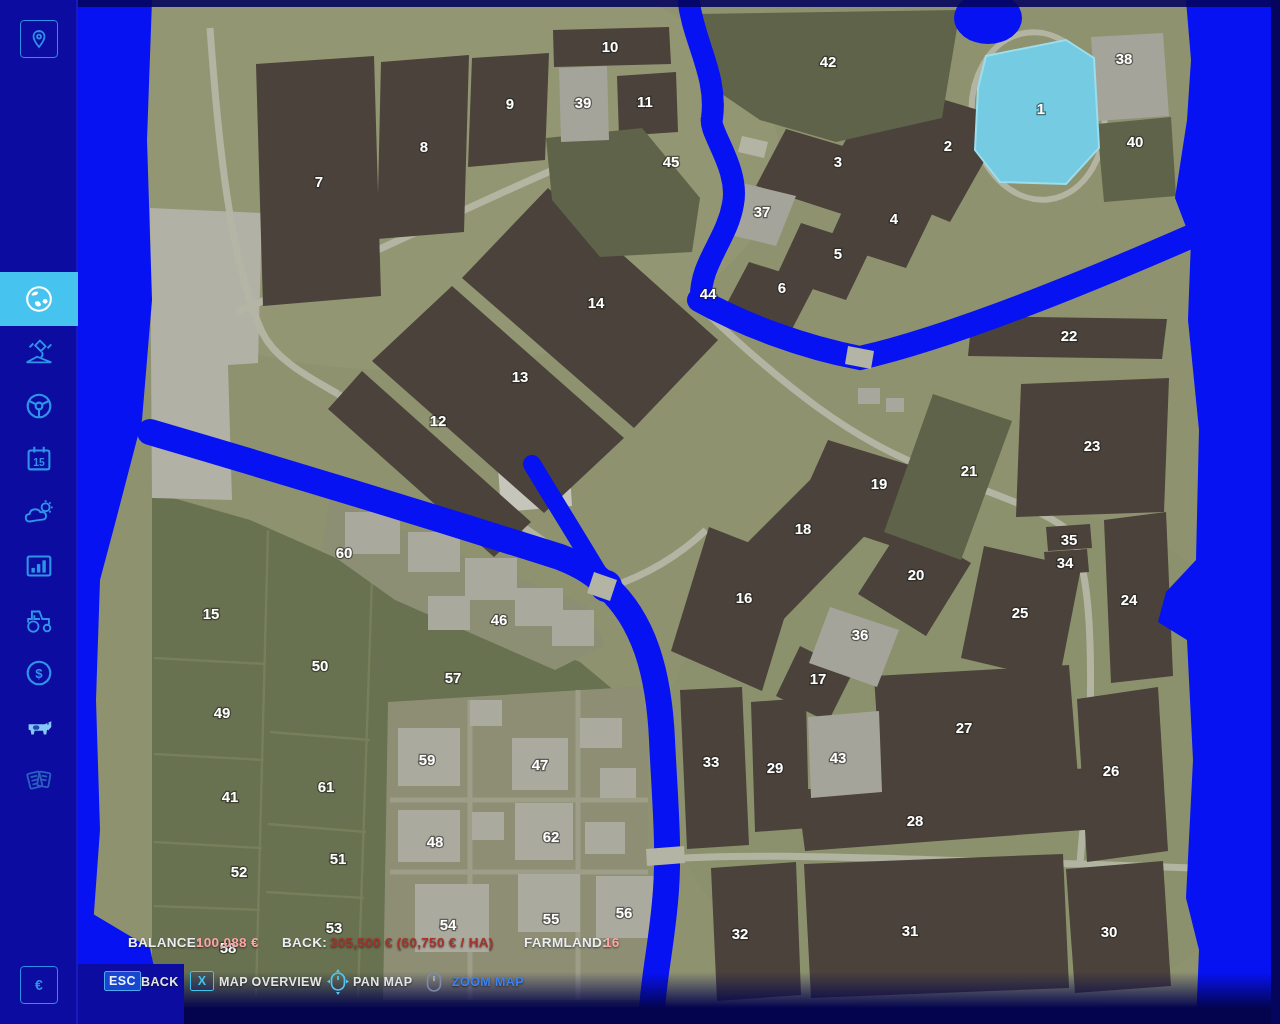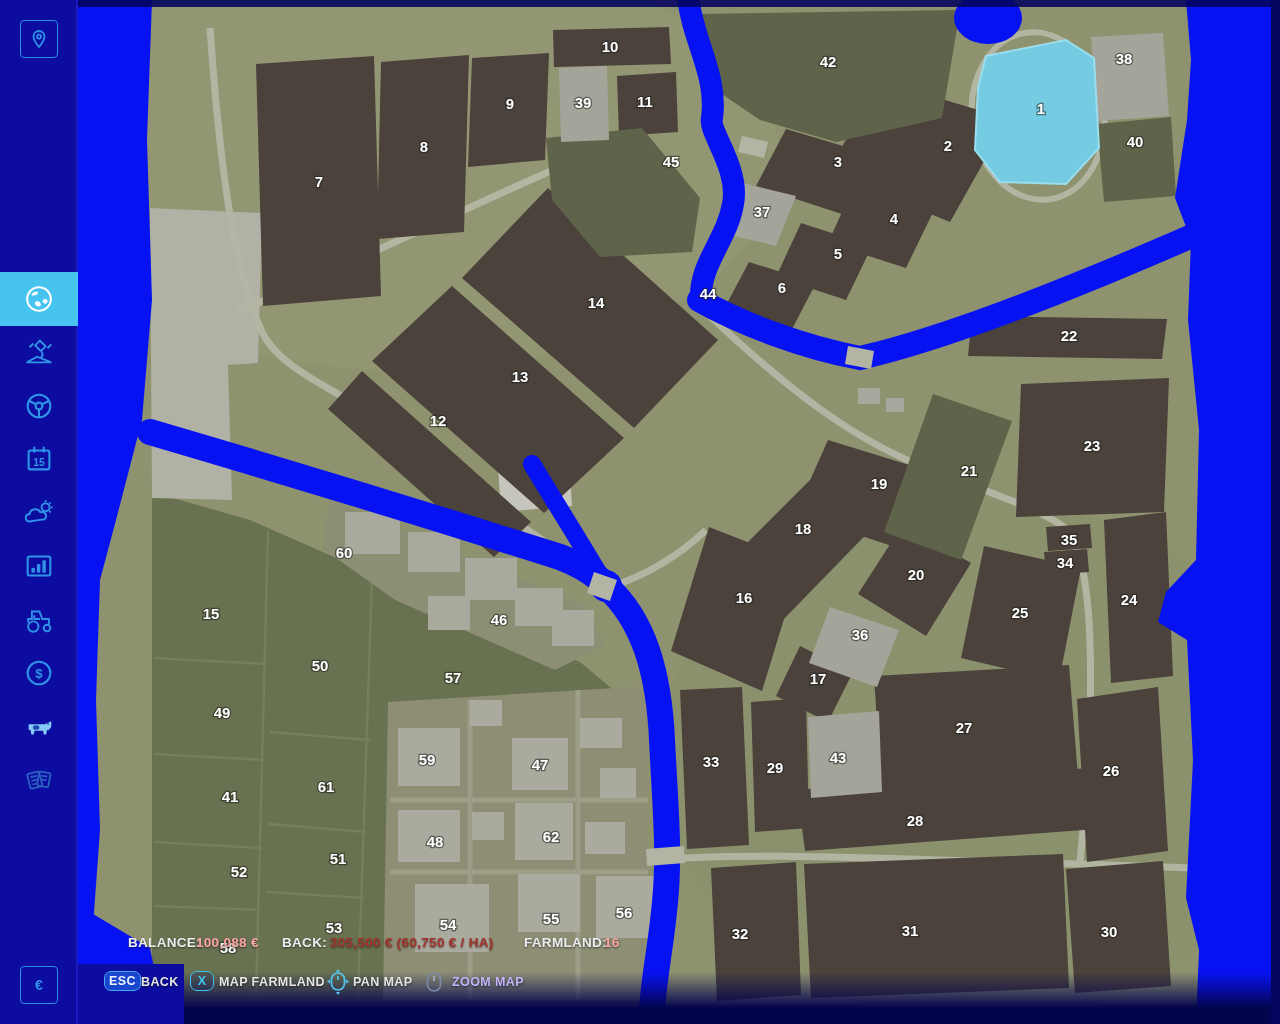--- a/index.html
+++ b/index.html
@@ -30,26 +30,26 @@
   .lab{color:#ecedf0;}
   .cyan{color:#fca5a5;}
   .red{color:#a5332a;}
   
   .corner-panel{position:absolute;left:78px;top:964px;width:106px;height:60px;
                 background:#0c0ca0;z-index:3;}
   .controls{position:absolute;left:0;top:971px;width:1280px;height:30px;z-index:5;
             font:bold 12.5px "Liberation Sans",sans-serif;letter-spacing:.4px;}
   .controls>*{position:absolute;top:0;white-space:nowrap;}
   .kbd{display:inline-flex;align-items:center;justify-content:center;
-       height:20px;min-width:24px;padding:4px 4px;border-radius:7px;
+       height:20px;min-width:24px;padding:4px 4px;border-radius:2px;
        box-sizing:border-box;}
   .kbd.esc{border:1.6px solid #4aa9f0;background:rgba(28,80,215,.85);color:#e8f2ff;}
   .kbd.x{border:1.6px solid #3fc3f0;background:rgba(10,20,90,.25);color:#3fc3f0;}
   .ctl-label{color:#e5e5e5;line-height:22px;text-shadow:0 1px 2px rgba(15,15,15,.7);}
-  .ctl-label.dim{color:#c4b5fd;}
+  .ctl-label.dim{color:#3b82f6;}
   .icon-wrap{display:inline-block;}
 </style>
 </head>
 <body>
 
 <div class="screen">
 
 <svg id="mapsvg" width="1280" height="1024" viewBox="0 0 1280 1024">
   <defs>
     <linearGradient id="fadeBottom" x1="0" y1="0" x2="0" y2="1">
@@ -404,21 +404,21 @@
   <span class="cyan" style="left:604px">16</span>
 </div>
 
 <div class="corner-panel"></div>
 
 <div class="controls">
   <span class="kbd esc" style="left:104px">ESC</span>
   <span class="ctl-label" style="left:141px">BACK</span>
 
   <span class="kbd x" style="left:190px">X</span>
-  <span class="ctl-label" style="left:219px">MAP FARMLAND</span>
+  <span class="ctl-label" style="left:219px">MAP OVERVIEW</span>
 
   <span class="icon-wrap" style="left:327px;top:-2px">
     <svg width="22" height="26" viewBox="0 0 22 26" fill="none" stroke="#54c6f4" stroke-width="1.7">
       <rect x="4.5" y="4" width="13" height="17" rx="6.5"></rect>
       <path d="M11 7 v4"></path>
       <g fill="#54c6f4" stroke="none">
         <polygon points="11,0 13,3 9,3"></polygon>
             <polygon points="11,26 9,23 13,23"></polygon>
         <polygon points="0,12.5 3,10.5 3,14.5"></polygon>
             <polygon points="22,12.5 19,10.5 19,14.5"></polygon>

